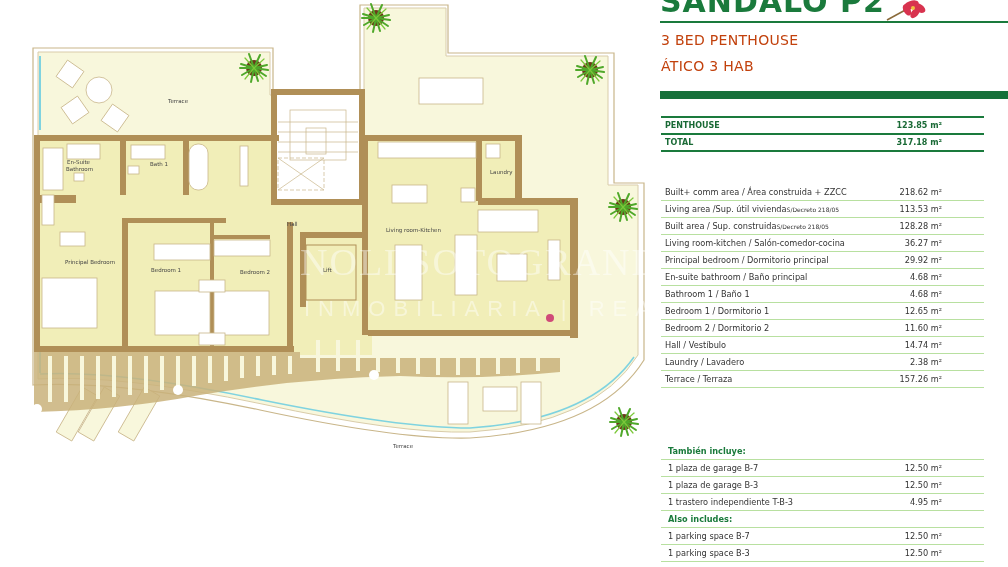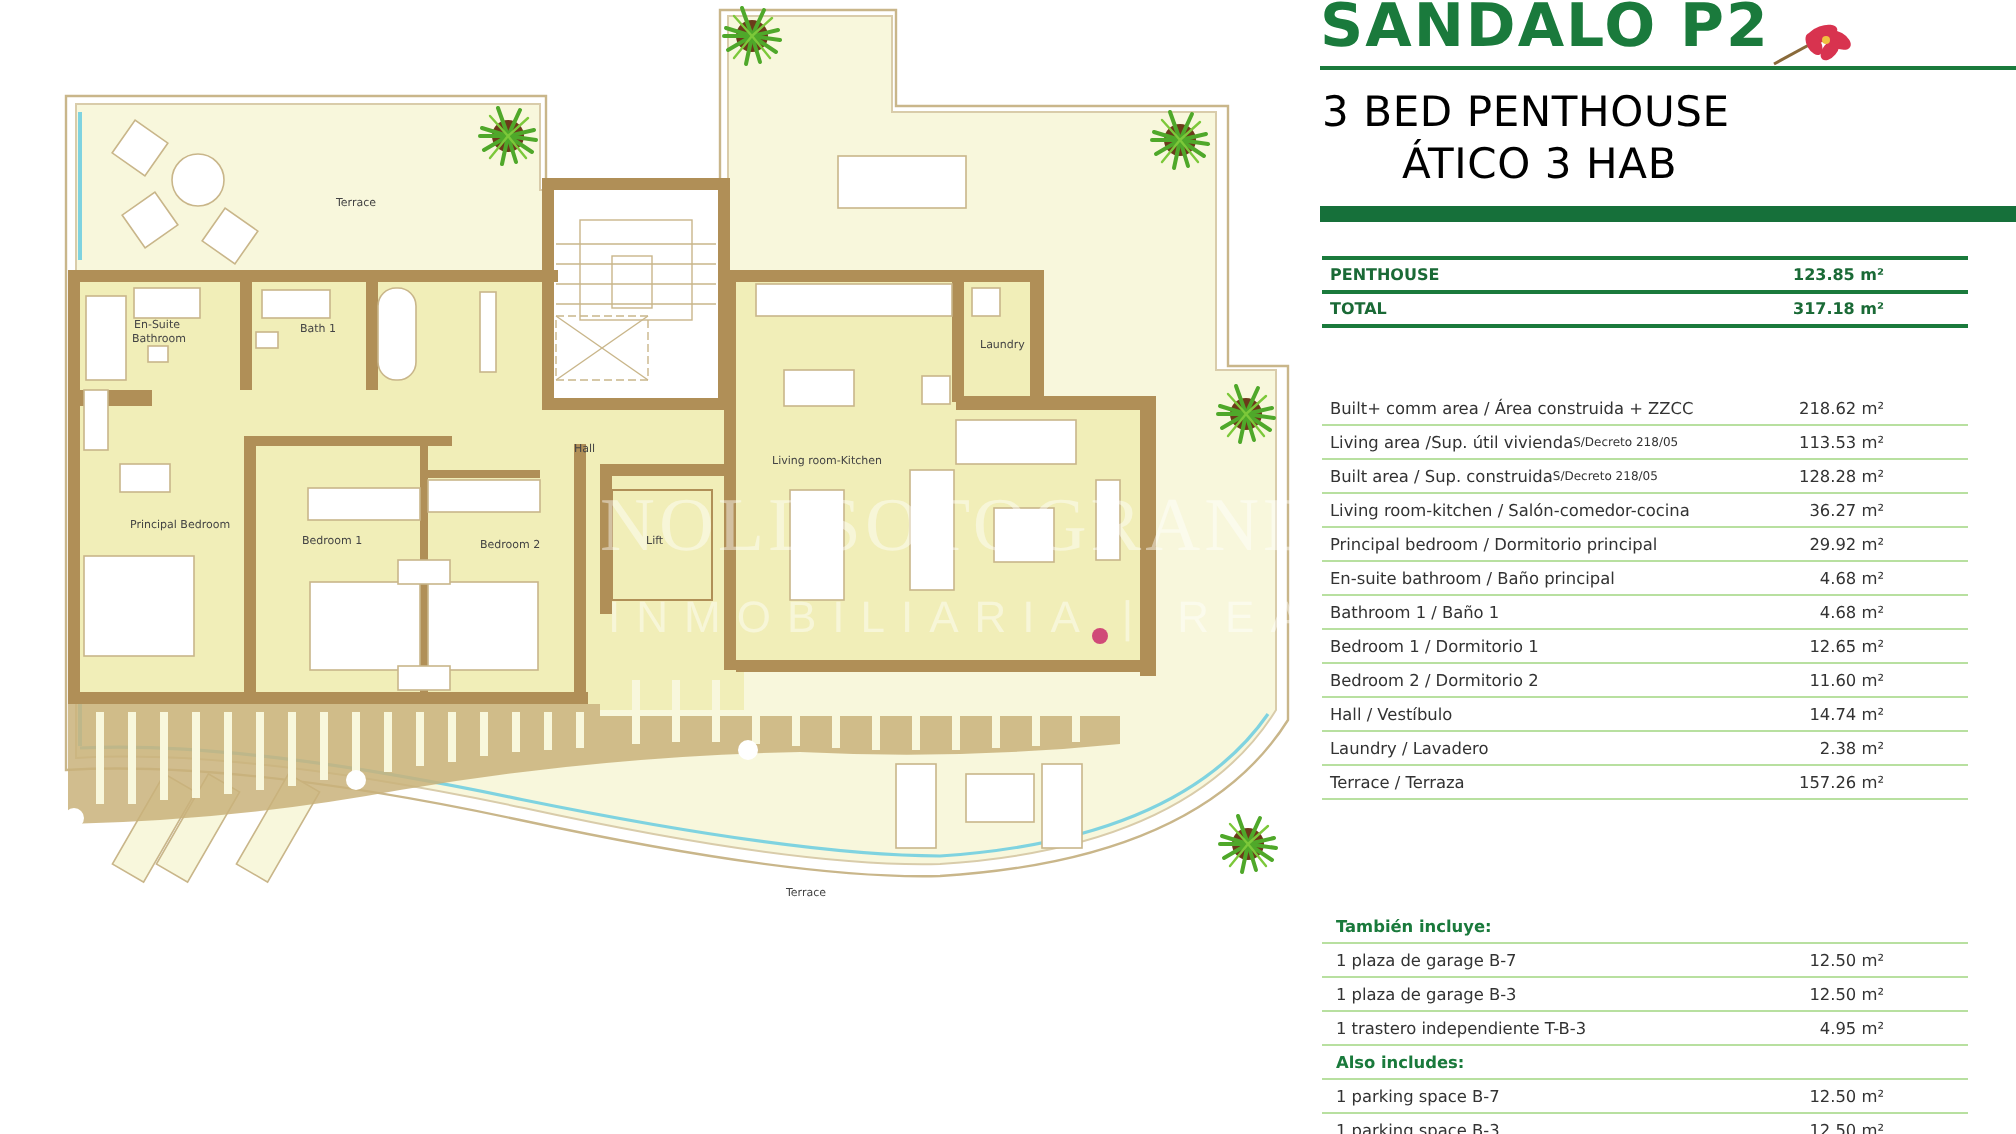--- a/index.html
+++ b/index.html
@@ -6,34 +6,34 @@
     html, body { width: 1008px; height: 567px; overflow: hidden; background: #ffffff; }
     body { position: relative; font-family: "Liberation Sans", sans-serif; }
 
     
     #plan { position: absolute; left: 0; top: 0; width: 655px; height: 567px; }
     .room-label { font-family: "DejaVu Sans", sans-serif; font-size: 5.5px; fill: #444; }
     .wm1 { font-family: "Liberation Serif", serif; font-size: 38px; fill: #ffffff; fill-opacity: 0.45; letter-spacing: 2px; }
     .wm2 { font-family: "Liberation Sans", sans-serif; font-size: 22px; fill: #ffffff; fill-opacity: 0.45; letter-spacing: 8px; }
 
     
-    #panel { position: absolute; left: 655px; top: 12px; width: 353px; height: 547px; }
+    #panel { position: absolute; left: 655px; top: 0; width: 353px; height: 547px; }
     .title {
       position: absolute; left: 5px; top: -16px;
       font-family: "DejaVu Sans", sans-serif; font-weight: bold; font-size: 30px;
       color: #1a7a3c; letter-spacing: 1px; white-space: nowrap;
     }
     .flower { position: absolute; left: 228px; top: 0; }
     .title-rule { position: absolute; left: 5px; top: 21px; width: 348px; height: 2px; background: #1a7a3c; }
     .subtitle {
       position: absolute; left: 6px; font-family: "DejaVu Sans", sans-serif;
-      font-size: 21px; color: #000000; letter-spacing: 0.3px; white-space: nowrap;
+      font-size: 14px; color: #c2410c; letter-spacing: 0.3px; white-space: nowrap;
     }
     .sub1 { top: 32px; }
-    .sub2 { top: 58px; margin-left: 40px; }
+    .sub2 { top: 58px; }
     .green-bar { position: absolute; left: 5px; top: 91px; width: 348px; height: 8px; background: #16703a; }
 
     .tbl { position: absolute; left: 6px; width: 323px; }
     .row {
       position: relative; height: 17px; display: flex; align-items: center;
       font-family: "DejaVu Sans", sans-serif; font-size: 8.2px; color: #333;
       border-bottom: 1.5px solid #b8e0a0; padding-left: 4px;
     }
     .row .val { position: absolute; right: 42px; white-space: nowrap; }
     .row .sm { font-size: 6px; }

